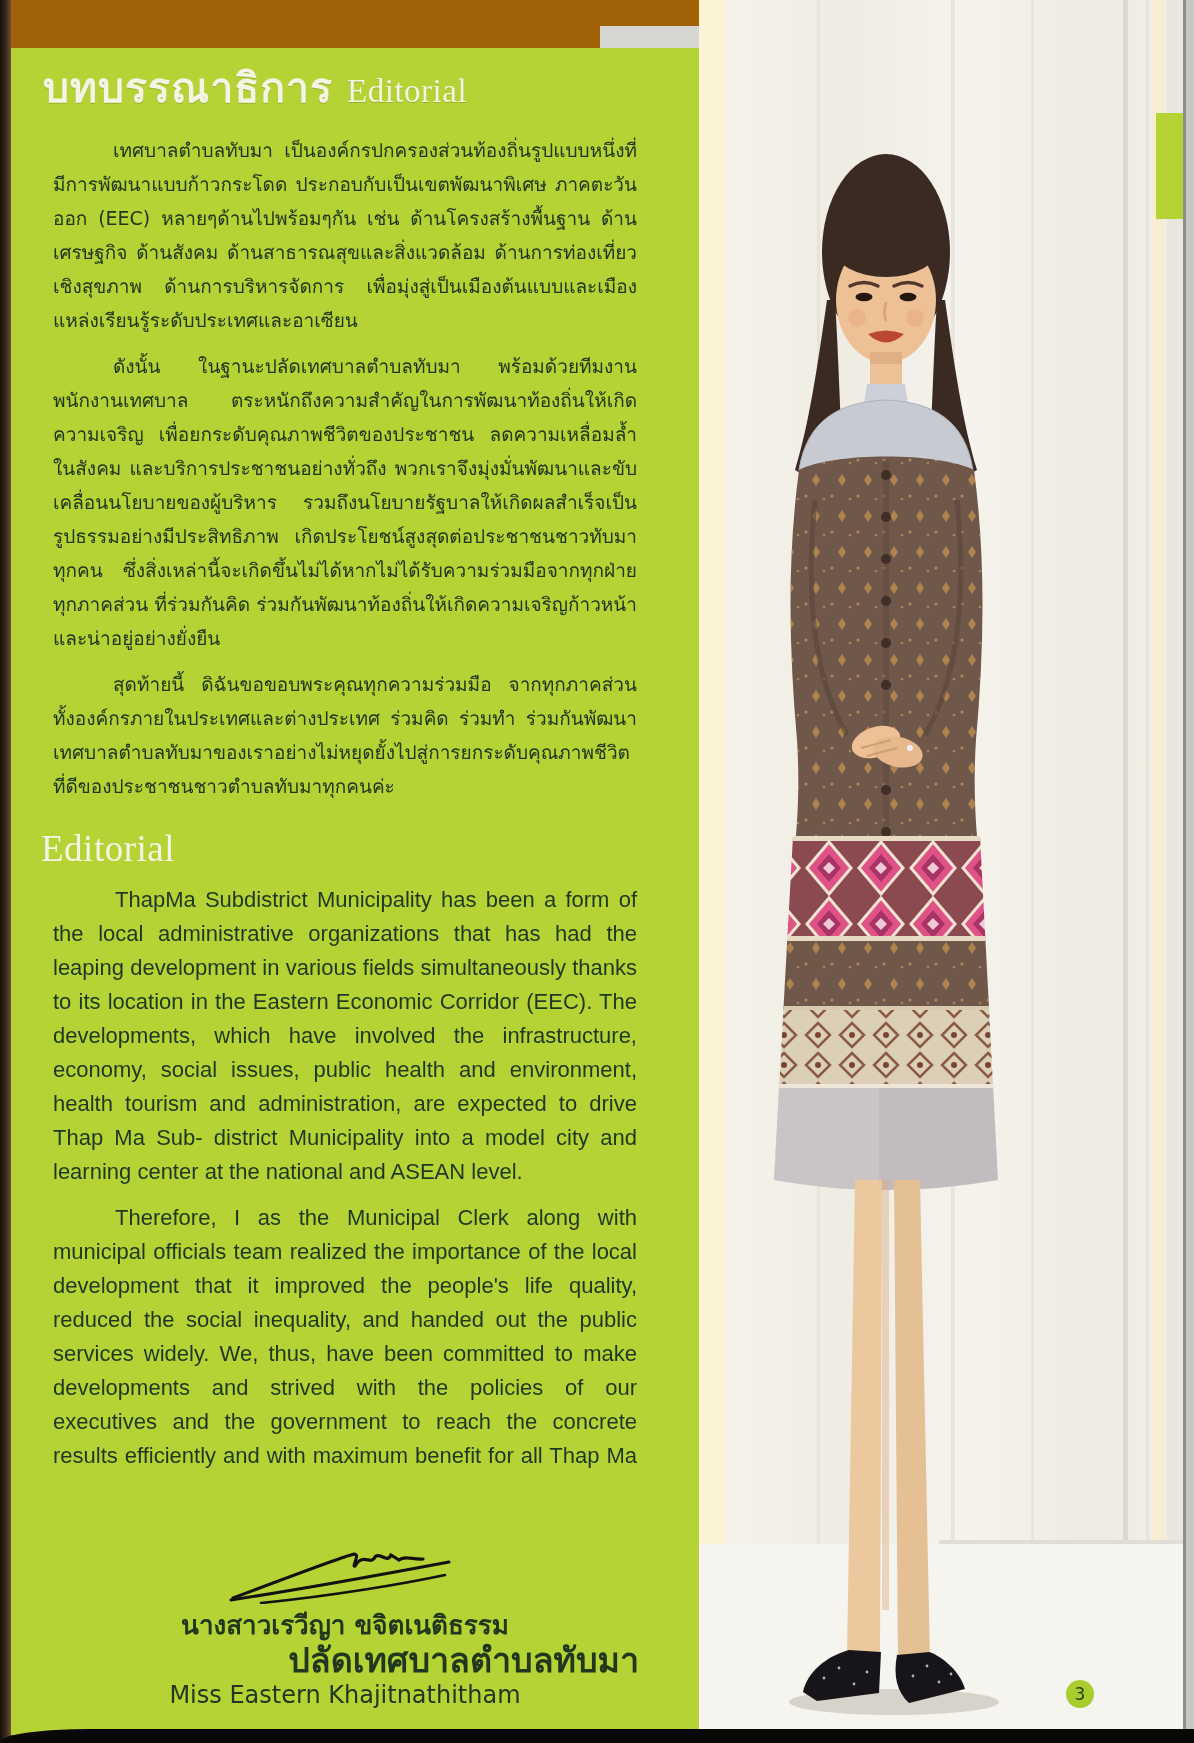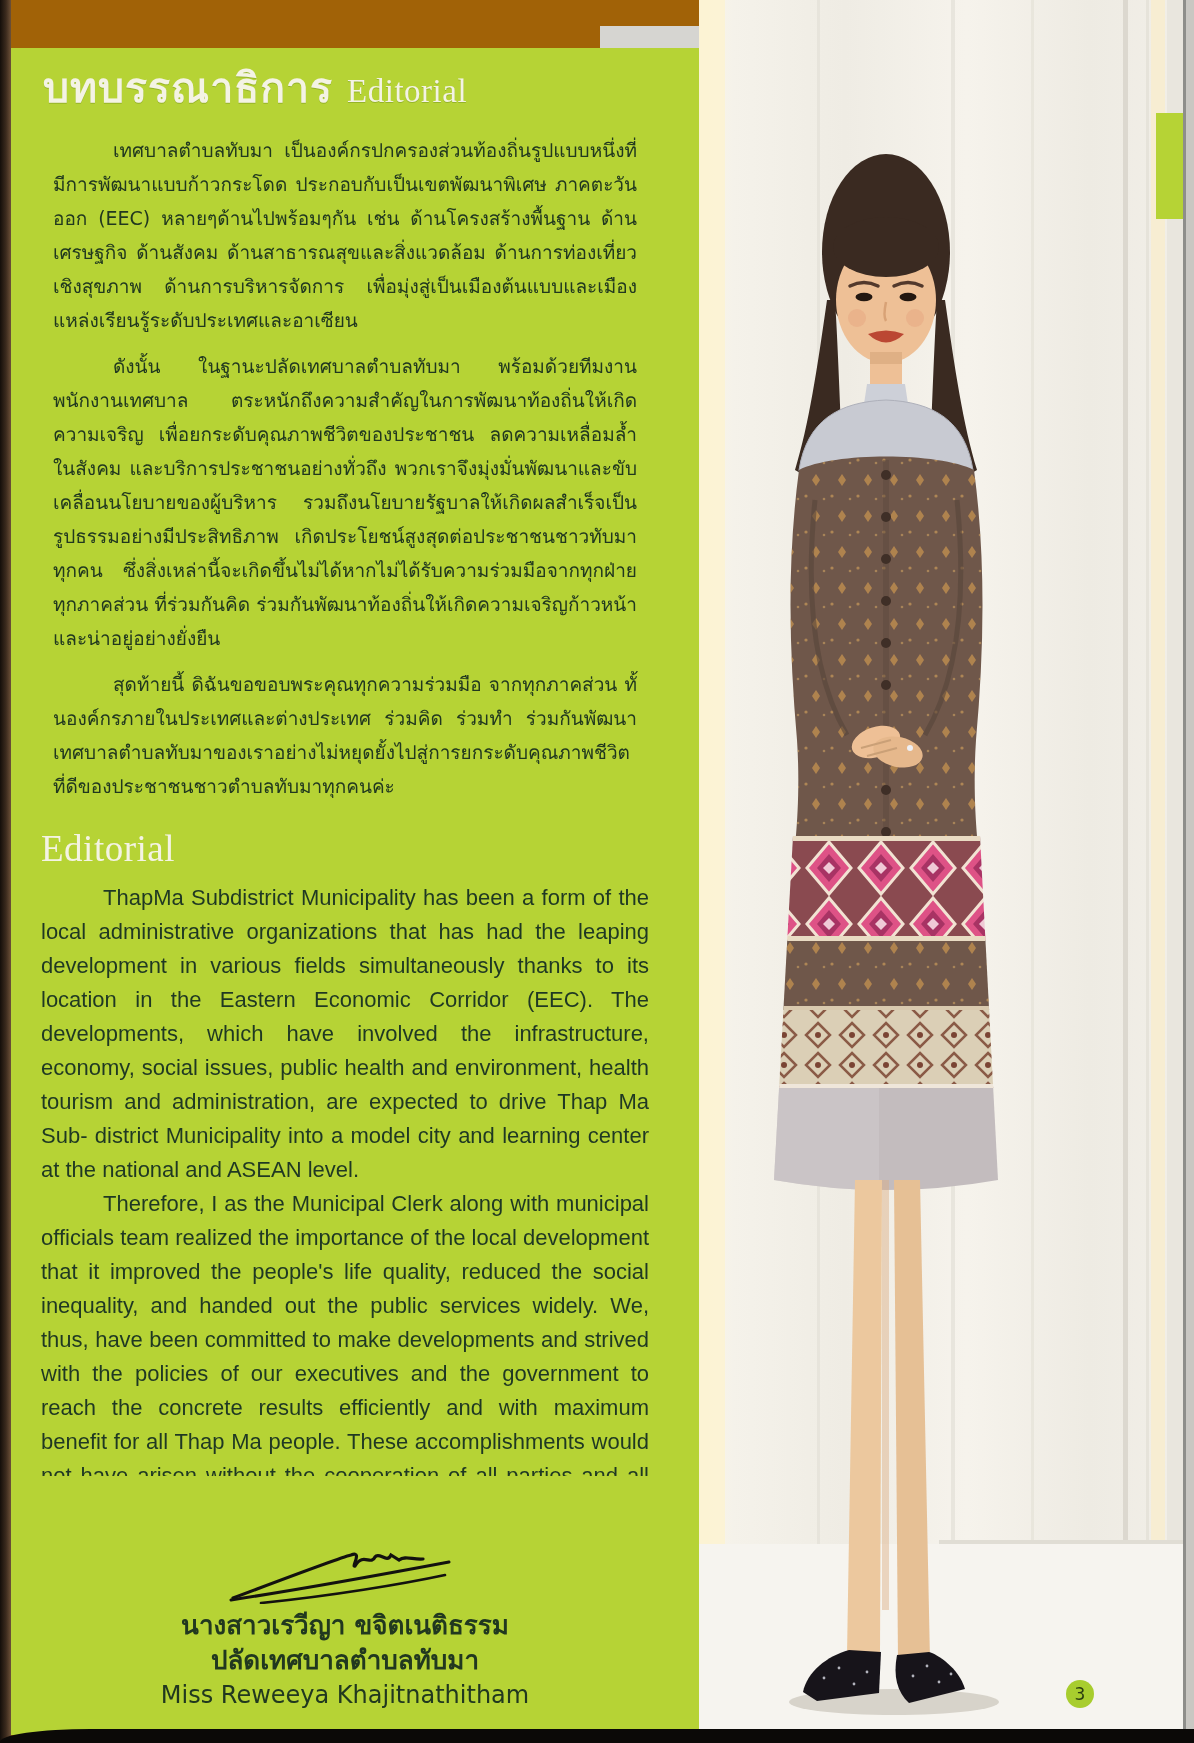--- a/index.html
+++ b/index.html
@@ -50,31 +50,31 @@
   p.thai {
     margin:12px; color:#21381f; font-size:19px; line-height:34px;
     text-align:justify; text-indent:60px;
   }
   h2.editorial-en {
     margin:24px 0 10px 0; color:#f4f3e4;
     font-family:"Liberation Serif", serif; font-weight:normal;
     font-size:37px; line-height:44px; letter-spacing:.5px;
   }
   p.en {
-    margin:0; color:#1f3823; font-size:22px; line-height:34px;
+    margin:12px; color:#1f3823; font-size:22px; line-height:34px;
     text-align:justify; text-indent:62px;
     font-family:"Liberation Sans", sans-serif;
   }
   .signoff {
     position:absolute; left:40px; right:60px; bottom:22px;
     text-align:center; color:#21381f;
   }
   .sig-svg { display:block; margin:0 auto 4px auto; }
   .name-th  { font-size:26px; font-weight:bold; line-height:35px; }
-  .title-th { font-size:26px; font-weight:bold; line-height:35px; }
+  .title-th { font-size:34px; font-weight:bold; line-height:35px;text-align:right; }
   .name-en  { font-size:24px; line-height:35px; }
   .title-en { font-size:24px; line-height:35px; }
   
   .photo {
     position:absolute; left:699px; top:0; width:487px; height:1731px;
     background:#f2efe9; z-index:1;
   }
   .photo-svg { position:absolute; inset:0; width:100%; height:100%; display:block; }
   .green-tab {
     position:absolute; left:1156px; top:113px; width:30px; height:106px;
@@ -97,38 +97,38 @@
   <div class="green-panel">
     <div class="panel-inner">
       <div class="flow-text">
 
         <h1 class="masthead">
           <span>บทบรรณาธิการ</span><span class="en">Editorial</span>
         </h1>
 
         <p class="thai">เทศบาลตำบลทับมา เป็นองค์กรปกครองส่วนท้องถิ่นรูปแบบหนึ่งที่มีการพัฒนาแบบก้าวกระโดด ประกอบกับเป็นเขตพัฒนาพิเศษ ภาคตะวันออก (EEC) หลายๆด้านไปพร้อมๆกัน เช่น ด้านโครงสร้างพื้นฐาน ด้านเศรษฐกิจ ด้านสังคม ด้านสาธารณสุขและสิ่งแวดล้อม ด้านการท่องเที่ยวเชิงสุขภาพ ด้านการบริหารจัดการ เพื่อมุ่งสู่เป็นเมืองต้นแบบและเมืองแหล่งเรียนรู้ระดับประเทศและอาเซียน</p>
         <p class="thai">ดังนั้น ในฐานะปลัดเทศบาลตำบลทับมา พร้อมด้วยทีมงานพนักงานเทศบาล ตระหนักถึงความสำคัญในการพัฒนาท้องถิ่นให้เกิดความเจริญ เพื่อยกระดับคุณภาพชีวิตของประชาชน ลดความเหลื่อมล้ำในสังคม และบริการประชาชนอย่างทั่วถึง พวกเราจึงมุ่งมั่นพัฒนาและขับเคลื่อนนโยบายของผู้บริหาร รวมถึงนโยบายรัฐบาลให้เกิดผลสำเร็จเป็นรูปธรรมอย่างมีประสิทธิภาพ เกิดประโยชน์สูงสุดต่อประชาชนชาวทับมาทุกคน ซึ่งสิ่งเหล่านี้จะเกิดขึ้นไม่ได้หากไม่ได้รับความร่วมมือจากทุกฝ่าย ทุกภาคส่วน ที่ร่วมกันคิด ร่วมกันพัฒนาท้องถิ่นให้เกิดความเจริญก้าวหน้าและน่าอยู่อย่างยั่งยืน</p>
-        <p class="thai">สุดท้ายนี้ ดิฉันขอขอบพระคุณทุกความร่วมมือ จากทุกภาคส่วน ทั้นองค์กรภายในประเทศและต่างประเทศ ร่วมคิด ร่วมทำ ร่วมกันพัฒนา เทศบาลตำบลทับมาของเราอย่างไม่หยุดยั้งไปสู่การยกระดับคุณภาพชีวิตที่ดีของประชาชนชาวตำบลทับมาทุกคนค่ะ</p>
+        <p class="thai">สุดท้ายนี้ ดิฉันขอขอบพระคุณทุกความร่วมมือ จากทุกภาคส่วน ทั้งองค์กรภายในประเทศและต่างประเทศ ร่วมคิด ร่วมทำ ร่วมกันพัฒนา เทศบาลตำบลทับมาของเราอย่างไม่หยุดยั้งไปสู่การยกระดับคุณภาพชีวิตที่ดีของประชาชนชาวตำบลทับมาทุกคนค่ะ</p>
 
         <h2 class="editorial-en">Editorial</h2>
 
         <p class="en">ThapMa Subdistrict Municipality has been a form of the local administrative organizations that has had the leaping development in various fields simultaneously thanks to its location in the Eastern Economic Corridor (EEC). The developments, which have involved the infrastructure, economy, social issues, public health and environment, health tourism and administration, are expected to drive Thap Ma Sub- district Municipality into a model city and learning center at the national and ASEAN level.</p>
         <p class="en">Therefore, I as the Municipal Clerk along with municipal officials team realized the importance of the local development that it improved the people's life quality, reduced the social inequality, and handed out the public services widely. We, thus, have been committed to make developments and strived with the policies of our executives and the government to reach the concrete results efficiently and with maximum benefit for all Thap Ma people. These accomplishments would not have arisen without the cooperation of all parties and all sectors that joined hands to think and make sustainable progress and living to the local areas.</p>
 
       </div>
 
       <div class="signoff">
         <svg class="sig-svg" width="236" height="62" viewBox="0 0 236 62">
           <path d="M6 56 C 70 32 112 16 124 13 C 136 8 124 26 128 24 C 136 10 144 24 148 15 C 152 9 160 22 164 13 L 172 18 C 178 13 186 18 196 17" stroke="#13120f" stroke-width="3.2" fill="none" stroke-linecap="round"></path>
           <path d="M4 58 C 82 46 158 32 222 20" stroke="#13120f" stroke-width="3" fill="none" stroke-linecap="round"></path>
           <path d="M34 61 C 104 54 176 42 218 33" stroke="#13120f" stroke-width="2.6" fill="none" stroke-linecap="round"></path>
         </svg>
         <div class="name-th">นางสาวเรวีญา  ขจิตเนติธรรม</div>
         <div class="title-th">ปลัดเทศบาลตำบลทับมา</div>
-        <div class="name-en">Miss Reweeya Khajitnathitham</div>
+        <div class="name-en">Miss Eastern Khajitnathitham</div>
       </div>
     </div>
   </div>
 
   <div class="photo">
     <svg class="photo-svg" viewBox="0 0 487 1731" preserveAspectRatio="none">
       <defs>
         <linearGradient id="wall" x1="0" y1="0" x2="1" y2="0">
           <stop offset="0" stop-color="#fbf6e6"></stop>
           <stop offset="0.07" stop-color="#f5f2ea"></stop>

